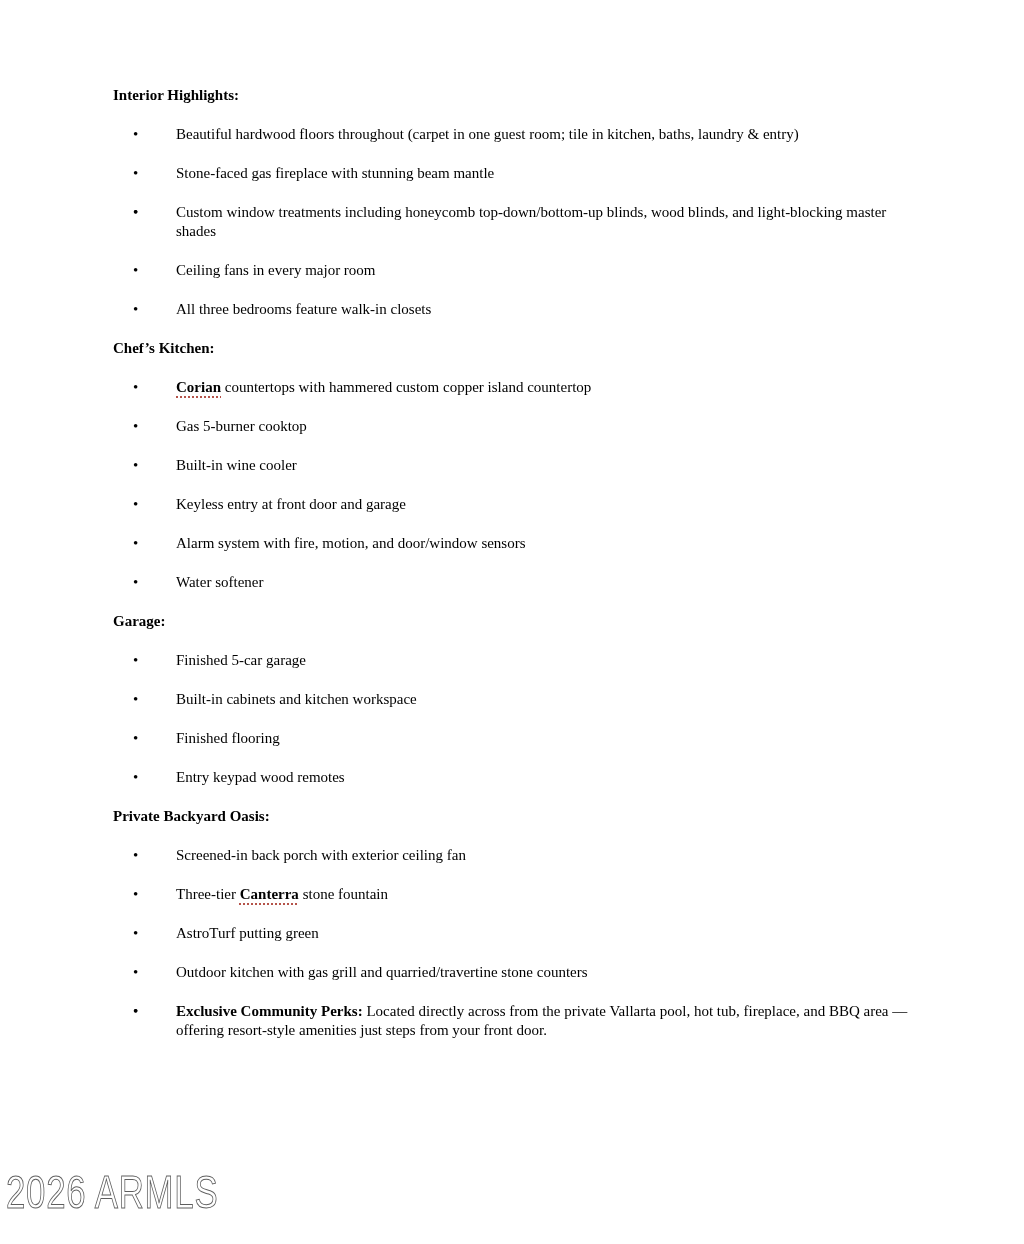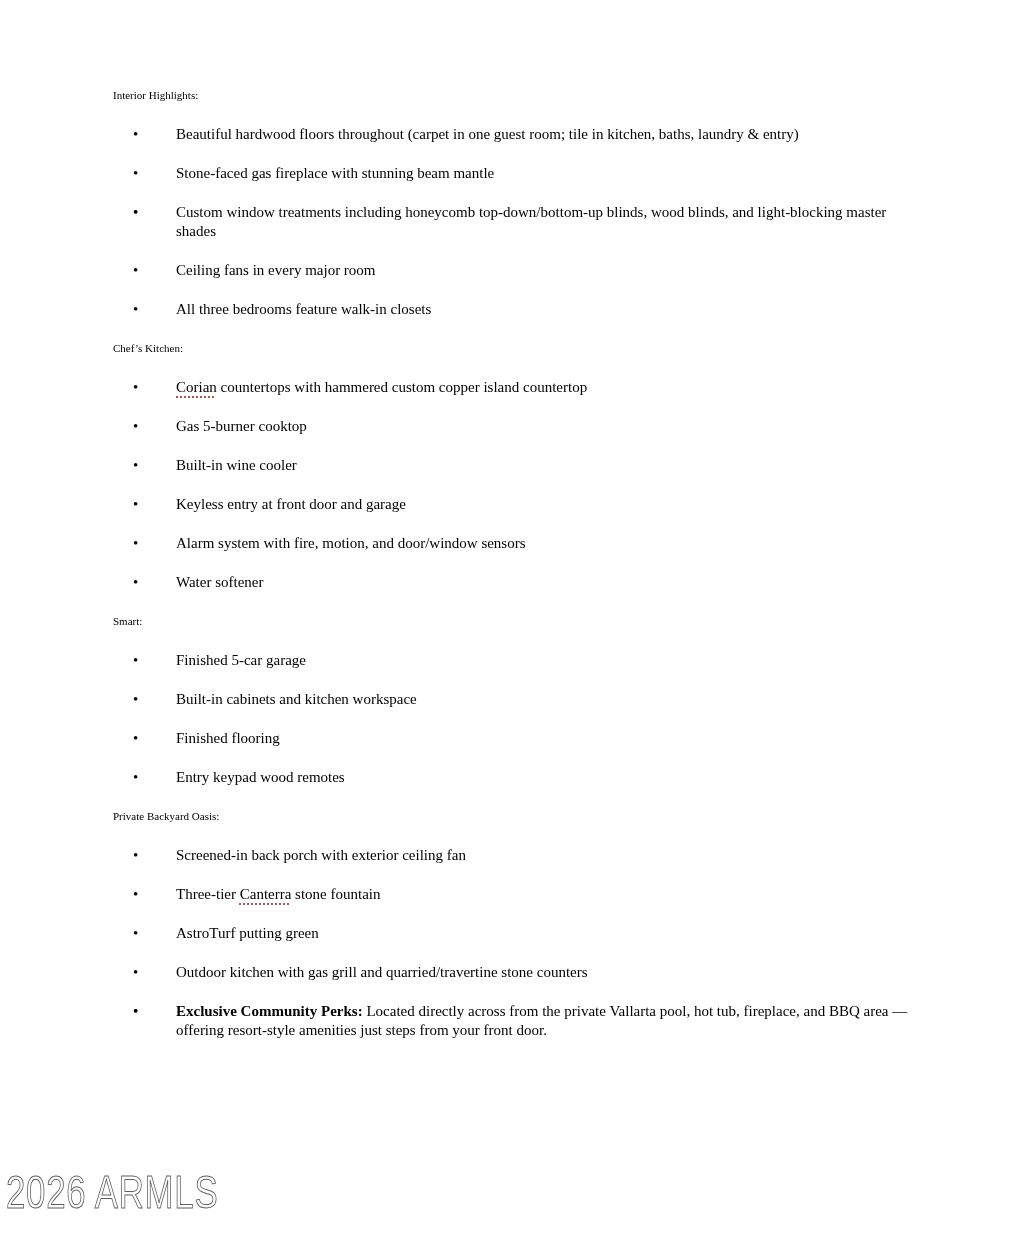--- a/index.html
+++ b/index.html
@@ -14,22 +14,22 @@
   .doc {
     position: absolute;
     left: 113px;
     top: 86px;
     width: 803px;
     font-size: 15px;
     line-height: 19px;
     text-align: left;
   }
   .heading {
-    font-weight: normal;
-    font-size: 11px;
+    font-weight: bold;
+    font-size: 15px;
     line-height: 19px;
     margin-bottom: 20px;
   }
   ul.bullets { list-style: none; }
   li.item {
     position: relative;
     padding-left: 63px;
     width: 803px;
     margin-bottom: 20px;
   }
@@ -39,20 +39,21 @@
     top: 0;
     font-size: 15px;
   }
   .seg-bold { font-weight: bold; }
   .seg-miss {
     text-decoration: underline;
     text-decoration-style: dotted;
     text-decoration-color: #b5534a;
     text-decoration-thickness: 2px;
     text-underline-offset: 4px;
+    font-weight: bold;
   }
   .watermark {
     position: absolute;
     left: 6px;
     top: 1164px;
     font-family: "Liberation Sans", "DejaVu Sans", sans-serif;
     font-size: 47px;
     font-weight: normal;
     letter-spacing: 1px;
     white-space: nowrap;
@@ -121,21 +122,21 @@
     <li class="item">
       <span class="marker">•</span>
       <span>Alarm system with fire, motion, and door/window sensors</span>
     </li>
     <li class="item">
       <span class="marker">•</span>
       <span>Water softener</span>
     </li>
   </ul>
 
-  <div class="heading">Smart:</div>
+  <div class="heading">Garage:</div>
   <ul class="bullets">
     <li class="item">
       <span class="marker">•</span>
       <span>Finished 5-car garage</span>
     </li>
     <li class="item">
       <span class="marker">•</span>
       <span>Built-in cabinets and kitchen workspace</span>
     </li>
     <li class="item">

